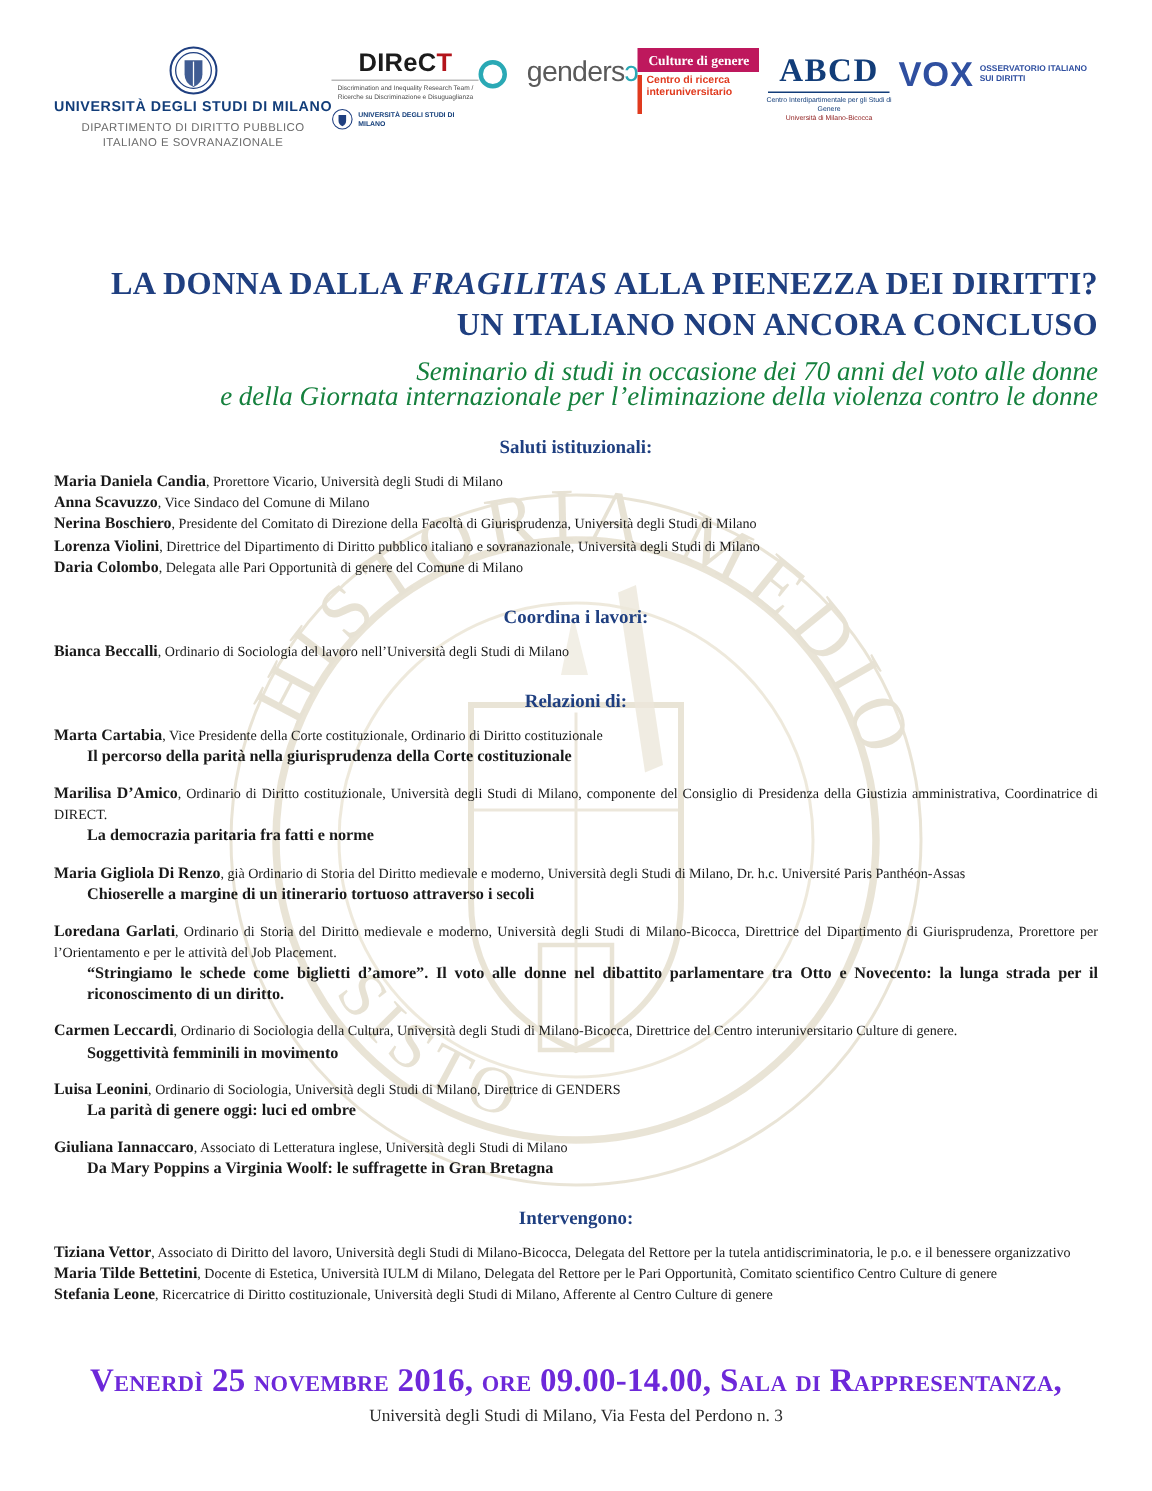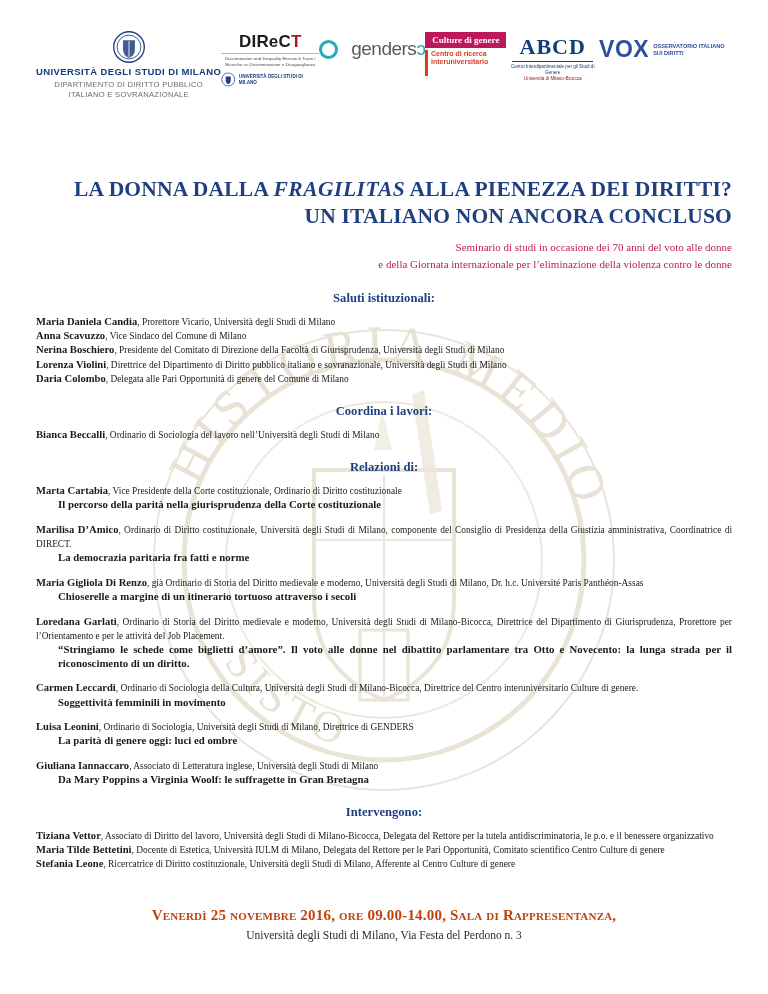--- a/index.html
+++ b/index.html
@@ -215,24 +215,25 @@
   .title {
     color: #1f3f80;
     font-size: 21.5px;
     font-weight: bold;
     font-variant: small-caps;
     letter-spacing: .2px;
     line-height: 27px;
   }
   .title .ital { font-style: italic; font-variant: normal; text-transform: uppercase; letter-spacing: .5px;}
   .subtitle {
-    color: #be185d;
-    font-size: 11px;
+    color: #15803d;
+    font-size: 18px;
     line-height: 17px;
     margin-top: 9px;
+    font-style: italic;
   }
 
   
   .section-head {
     text-align: center;
     color: #1f3f80;
     font-weight: bold;
     font-size: 12.6px;
     margin-top: 18px;
     margin-bottom: 9px;
@@ -250,24 +251,24 @@
     text-align: justify;
   }
   .spaced { margin-top: 11px; }
 
   
   .footer {
     text-align: center;
     margin-top: 36px;
   }
   .footer .f1 {
-    color: #c2410c;
+    color: #6d28d9;
     font-weight: bold;
     font-variant: small-caps;
-    font-size: 15px;
+    font-size: 22px;
     letter-spacing: .2px;
   }
   .footer .f2 {
     color: #2b2b2b;
     font-size: 11.5px;
     margin-top: 5px;
   }
 </style>
 </head>
 <body>

